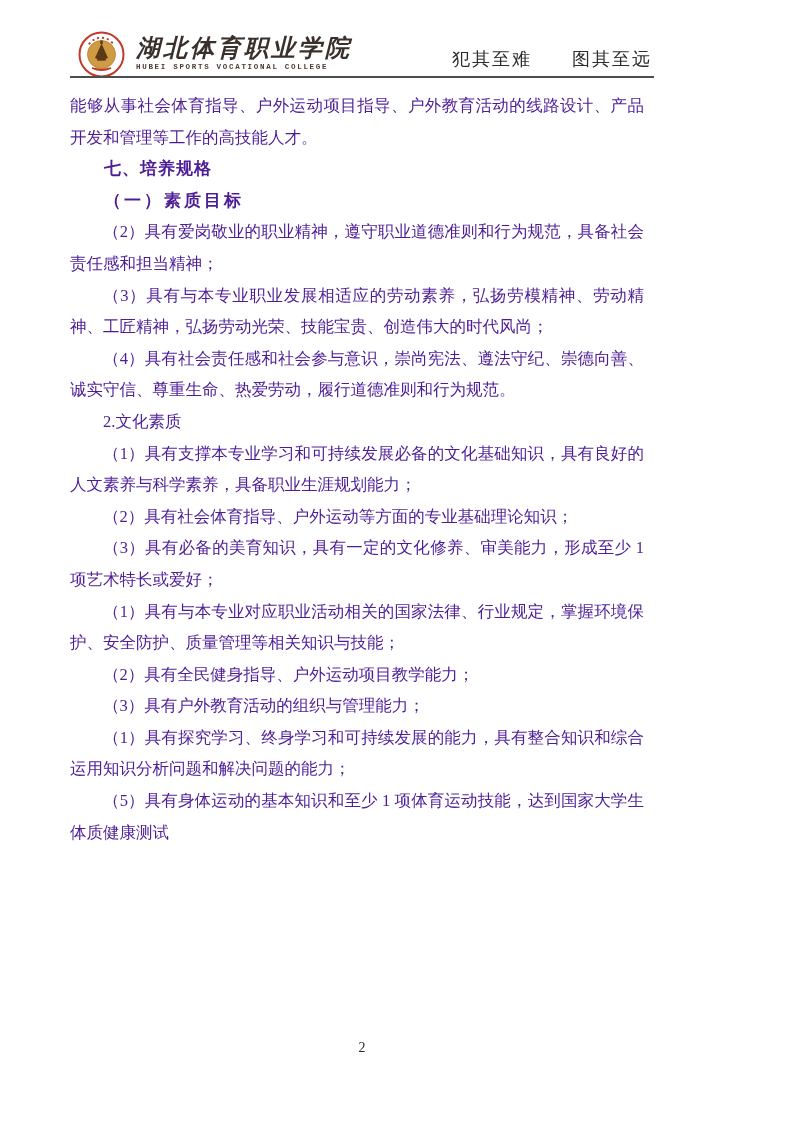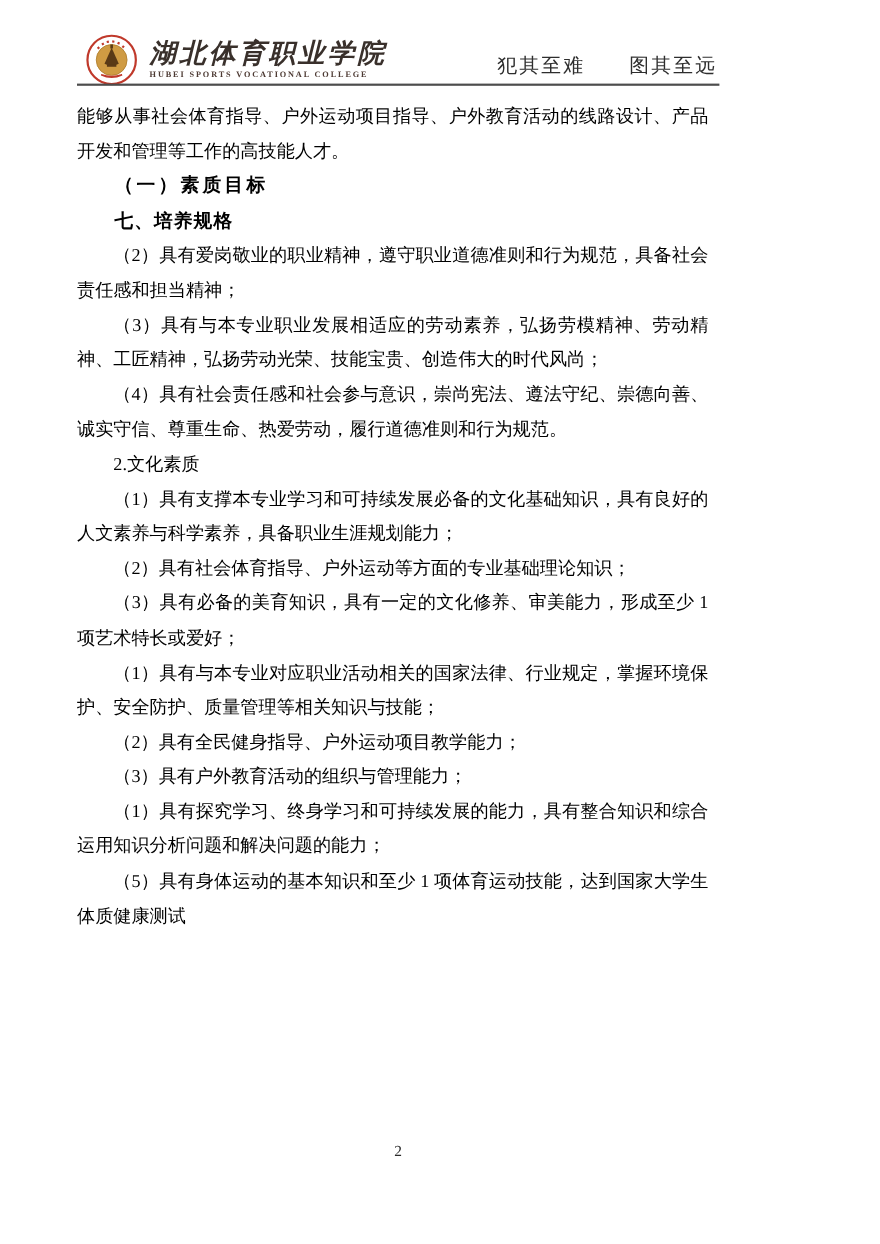--- a/index.html
+++ b/index.html
@@ -25,21 +25,21 @@
     font-family: "DejaVu Serif", serif;
     font-weight: bold;
     font-style: italic;
     font-size: 24px;
     letter-spacing: 3px;
     color: #39302b;
     line-height: 1.1;
     white-space: nowrap;
   }
   .logo-en {
-    font-family: Liberation Serif, serif;
+    font-family: Liberation Mono, monospace;
     font-weight: bold;
     font-size: 7.5px;
     letter-spacing: 1.7px;
     color: #4d3a33;
     margin-top: 2px;
     white-space: nowrap;
   }
   .motto {
     position: absolute; right: 72px; top: 47px;
     font-size: 18px;
@@ -52,21 +52,21 @@
     border-top: 2.5px solid #4d4d4d;
   }
 
   
   .doc-body {
     position: absolute;
     top: 90px; left: 70px; right: 80px;
     font-size: 16.5px;
     line-height: 31.6px;
     text-align: justify;
-    color: #000000;
+    color: #4c1d95;
   }
   .para { margin: 0; }
   .para.body { text-indent: 2em; }
   .para.cont { text-indent: 0; }
   .para.sub  { text-indent: 2em; }
   .para.h1 {
     text-indent: 2em;
     font-family: "Liberation Sans", sans-serif;
     font-weight: bold;
     font-size: 17px;
@@ -122,22 +122,22 @@
       <div class="logo-en">HUBEI SPORTS VOCATIONAL COLLEGE</div>
     </div>
 
     <div class="motto">犯其至难　　图其至远</div>
 
     <div class="header-rule"></div>
   </div>
 
   <div class="doc-body">
       <p class="para cont">能够从事社会体育指导、户外运动项目指导、户外教育活动的线路设计、产品开发和管理等工作的高技能人才。</p>
+      <p class="para h1">七、培养规格</p>
       <p class="para h2">（一）素质目标</p>
-      <p class="para h1">七、培养规格</p>
       <p class="para body">（2）具有爱岗敬业的职业精神，遵守职业道德准则和行为规范，具备社会责任感和担当精神；</p>
       <p class="para body">（3）具有与本专业职业发展相适应的劳动素养，弘扬劳模精神、劳动精神、工匠精神，弘扬劳动光荣、技能宝贵、创造伟大的时代风尚；</p>
       <p class="para body">（4）具有社会责任感和社会参与意识，崇尚宪法、遵法守纪、崇德向善、诚实守信、尊重生命、热爱劳动，履行道德准则和行为规范。</p>
       <p class="para sub">2.文化素质</p>
       <p class="para body">（1）具有支撑本专业学习和可持续发展必备的文化基础知识，具有良好的人文素养与科学素养，具备职业生涯规划能力；</p>
       <p class="para body">（2）具有社会体育指导、户外运动等方面的专业基础理论知识；</p>
       <p class="para body">（3）具有必备的美育知识，具有一定的文化修养、审美能力，形成至少 1 项艺术特长或爱好；</p>
       <p class="para body">（1）具有与本专业对应职业活动相关的国家法律、行业规定，掌握环境保护、安全防护、质量管理等相关知识与技能；</p>
       <p class="para body">（2）具有全民健身指导、户外运动项目教学能力；</p>
       <p class="para body">（3）具有户外教育活动的组织与管理能力；</p>

